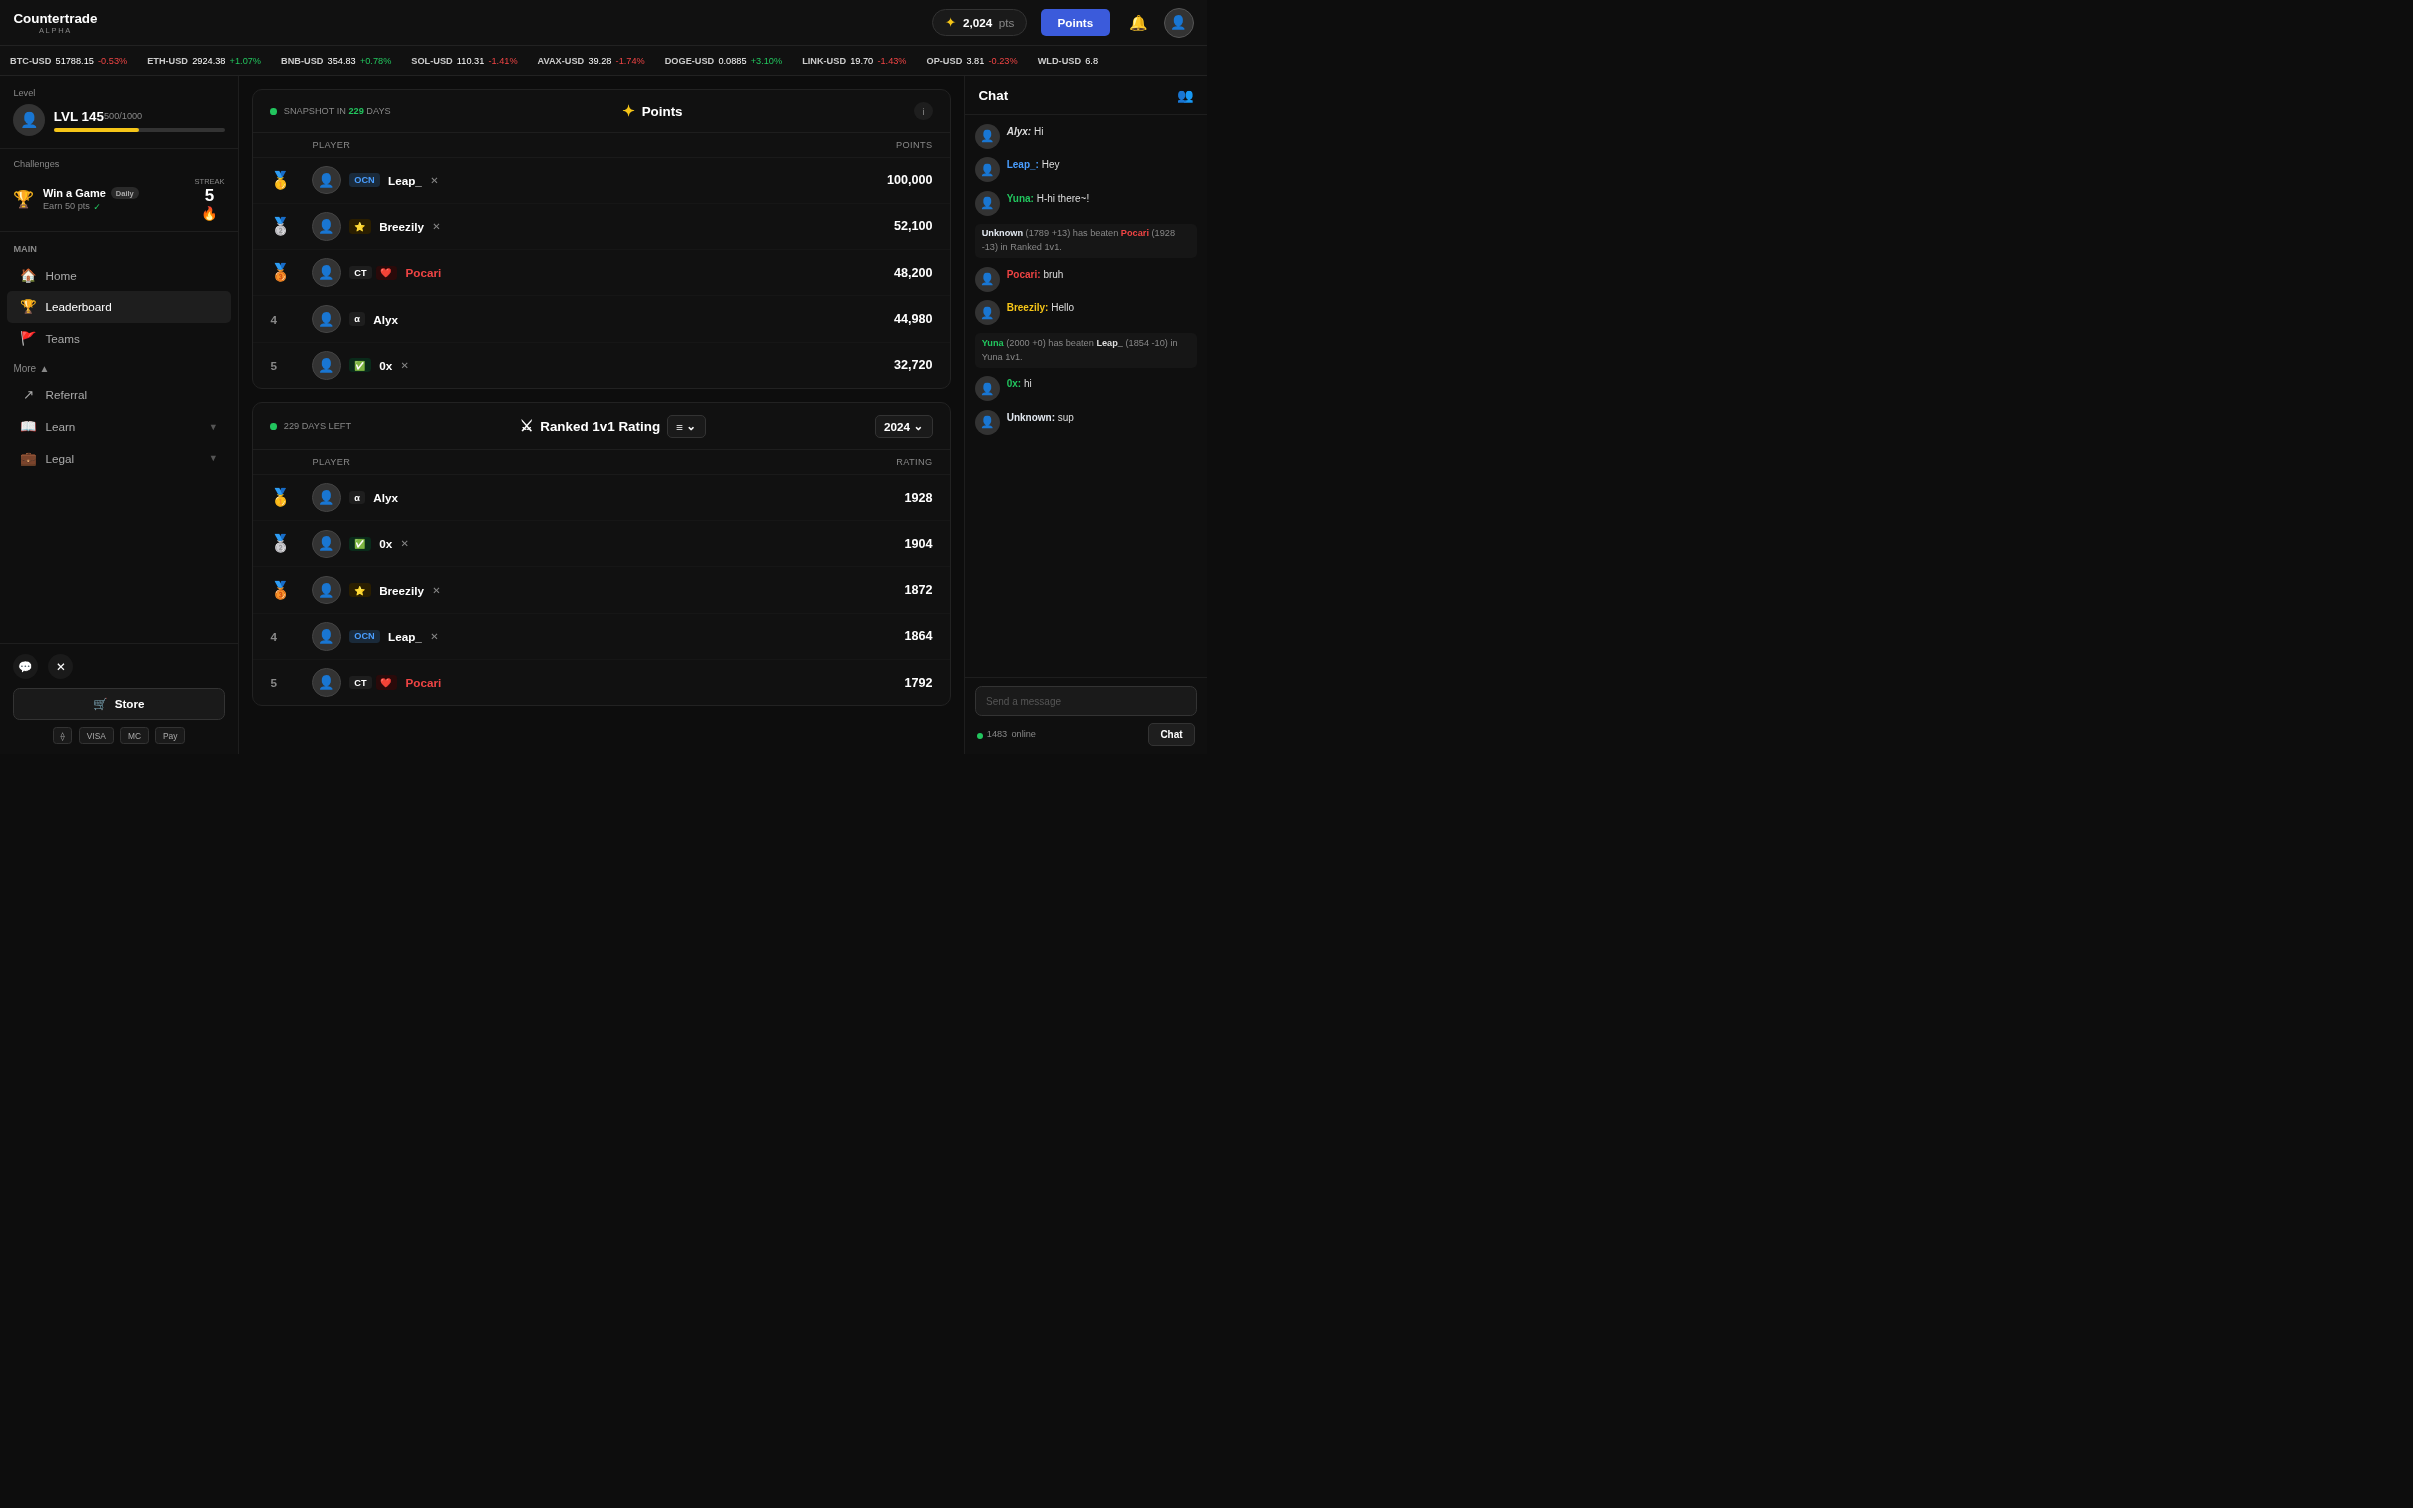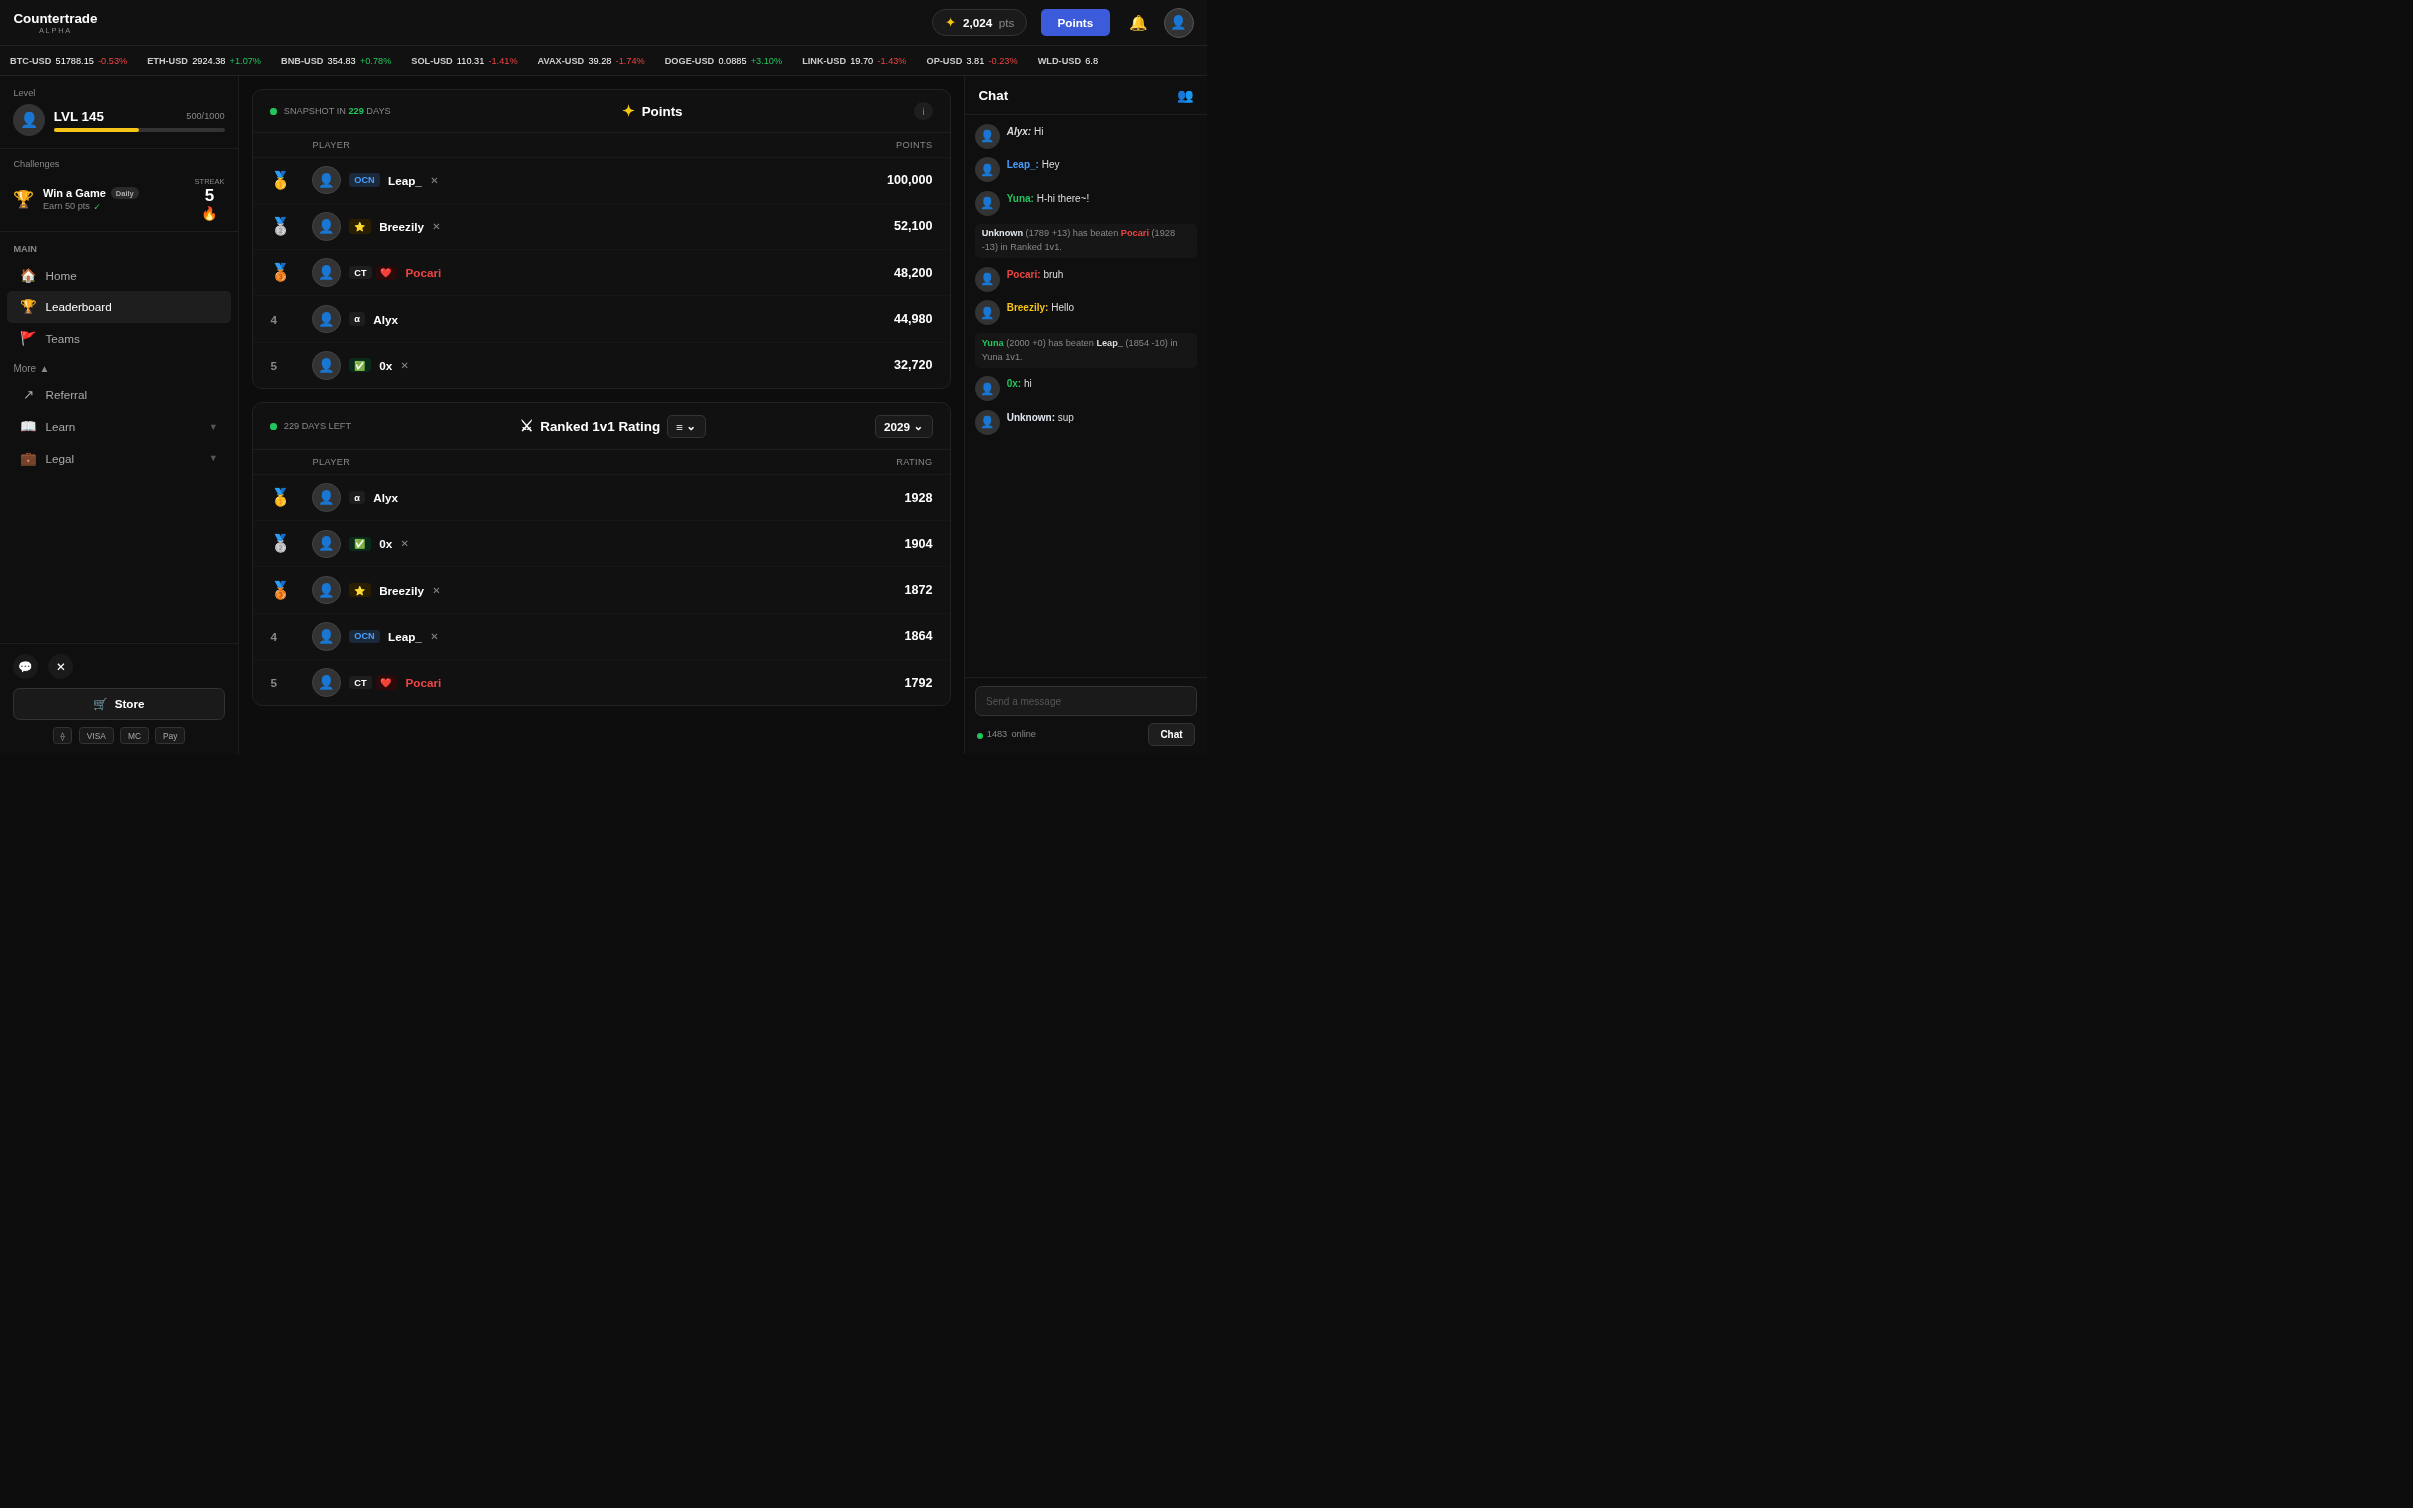--- a/index.html
+++ b/index.html
@@ -394,21 +394,21 @@
   </div>
 
 <div class="layout">
 
   <aside class="sidebar">
     <div class="sidebar-level">
       <div class="level-label">Level</div>
       <div class="level-row">
         <div class="level-avatar">👤</div>
         <div class="level-info">
-          <div style="display:flex;justify-content:space-between;align-items:center;">
+          <div style="display:flex;justify-content:flex-start;align-items:center;">
             <span class="level-num">LVL <span>145</span></span>
             <span class="level-xp">500/1000</span>
           </div>
           <div class="level-bar-bg">
             <div class="level-bar-fill" id="level-bar-fill" style="width: 50%;"></div>
           </div>
         </div>
       </div>
     </div>
 
@@ -601,21 +601,21 @@
           </span>
         </div>
         <div class="ranked-title">
           <span class="ranked-icon">⚔</span>
           <span>Ranked 1v1 Rating</span>
           <div class="ranked-selector">
             ≡ <span>⌄</span>
           </div>
         </div>
         <div class="year-selector">
-          <span>2029</span>
+          <span>2024</span>
           <span>⌄</span>
         </div>
       </div>
       <div class="leaderboard-table">
         <div class="table-header">
           <div class="col-rank"></div>
           <div class="col-player">Player</div>
           <div class="col-rating">Rating</div>
         </div>
         <div id="ranked-rows">

